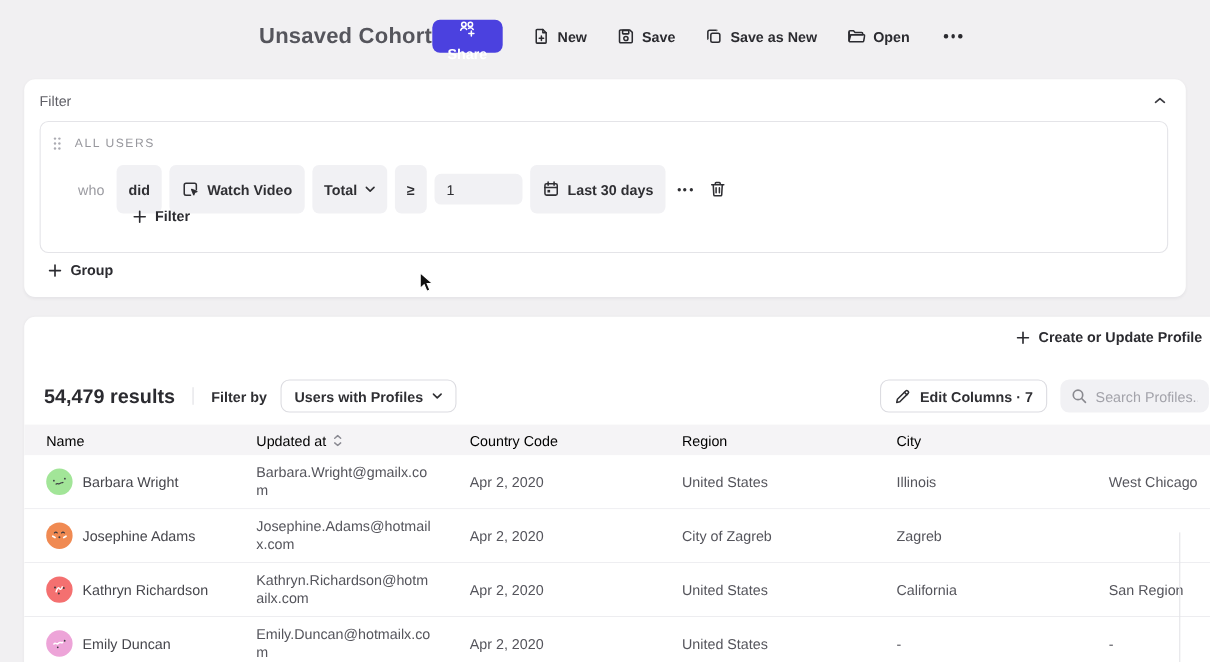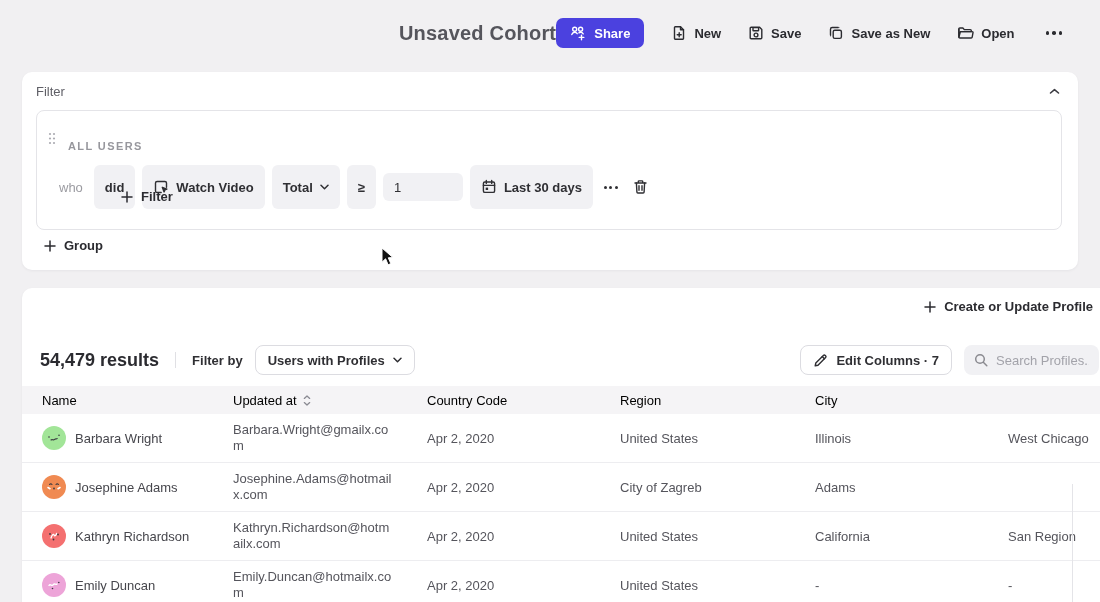--- a/index.html
+++ b/index.html
@@ -7,22 +7,22 @@
   body {
     position:relative; overflow:hidden;
     background:#f1f0f2;
     font-family:"Liberation Sans", sans-serif;
     color:#2f2f33;
     -webkit-font-smoothing:antialiased;
   }
   svg { display:block; }
 
   
-  .app-header { position:absolute; left:22px; right:34px; top:10px; height:46px;
-    display:flex; align-items:center; justify-content:flex-end; }
+  .app-header { position:absolute; left:22px; right:8px; top:10px; height:46px;
+    display:flex; align-items:center; justify-content:center; }
   .page-title { font-size:20px; font-weight:700; color:#55555c; letter-spacing:.2px; }
   .actions { display:flex; align-items:center; gap:27px; }
   .btn-share { display:flex; align-items:center; gap:8px; height:30px; padding:0 14px;
     border-radius:7px; color:#fff; font-size:13px; font-weight:700; cursor:pointer; border:none; }
   .action-btn { display:flex; align-items:center; gap:7px; font-size:13px; font-weight:700;
     color:#2b2b30; background:none; border:none; cursor:pointer; }
   .dots3 { display:flex; gap:3px; align-items:center; }
   .dots3 i { width:3.5px; height:3.5px; border-radius:50%; background:#2b2b30; }
 
   
@@ -30,23 +30,23 @@
   .filter-card { position:absolute; left:22px; top:72px; width:1056px; height:198px; }
   .filter-card-head { display:flex; align-items:center; justify-content:space-between;
     height:38px; padding:0 16px 0 14px; }
   .filter-label { font-size:13px; color:#5f5f66; }
   .collapse-btn { background:none; border:none; cursor:pointer; color:#3c3c42; padding:2px; }
 
   .filter-inner { position:absolute; left:14px; right:16px; top:38px; height:120px;
     border:1px solid #e4e4e8; border-radius:8px; }
   .group-head { display:flex; align-items:center; gap:12px; padding:13px 0 0 11px; }
   .drag-handle { color:#ababb2; cursor:grab; }
-  .group-label { font-size:11px; font-weight:700; letter-spacing:1.4px; color:#97979d;margin-top:16px; }
-
-  .filter-row { display:flex; align-items:center; gap:7px; margin:13px 0 0 22px; }
+  .group-label { font-size:11px; font-weight:400; letter-spacing:1.4px; color:#97979d; }
+
+  .filter-row { display:flex; align-items:center; gap:7px; margin:13px 0 0 34px; }
   .who-label { font-size:13px; color:#9b9ba1; margin-right:4px; }
   .chip { display:flex; align-items:center; gap:7px; height:44px; padding:0 11px;
     background:#f1f1f4; border:none; border-radius:6px; font-size:13px; font-weight:700;
     color:#2f2f33; cursor:pointer; font-family:inherit; }
   .chip-input { width:80px; height:28px; background:#f1f1f4; border:none; border-radius:6px;
     font-size:13px; color:#2f2f33; padding:0 11px; font-family:inherit; }
   .icon-btn { background:none; border:none; cursor:pointer; color:#2f2f33; padding:4px; }
   .mini-dots { display:flex; gap:2.5px; align-items:center; }
   .mini-dots i { width:3px; height:3px; border-radius:50%; background:#2f2f33; }
 
@@ -95,21 +95,21 @@
 
   
   .cursor { position:absolute; left:381px; top:247px; pointer-events:none; z-index:50; }
 </style>
 </head>
 <body>
 
 <div class="app-header">
   <div class="page-title">Unsaved Cohort</div>
   <div class="actions">
-    <button class="btn-share" style="background: rgb(75, 65, 223);">
+    <button class="btn-share" style="background: rgb(75, 65, 223); flex-direction: column;">
       <span>
         <svg width="16" height="16" viewBox="0 0 16 16" fill="none" stroke="#fff" stroke-width="1.4" stroke-linecap="round">
           <circle cx="4.7" cy="4.2" r="2"></circle>
             <path d="M1.8 9.5c.5-1.4 1.6-2.2 2.9-2.2 1 0 1.9.5 2.5 1.4"></path>
           <circle cx="10.6" cy="4.2" r="2"></circle>
             <path d="M8.9 7.8c.5-.3 1.1-.5 1.7-.5 1.1 0 2 .6 2.6 1.5"></path>
           <path d="M9.2 12.4h4.6M11.5 10.1v4.6"></path>
         </svg>
       </span>
       <span>Share</span>
@@ -362,21 +362,21 @@
               <path d="M3.5 3.5c.8-.9 1.7-.9 2.5 0M10 3.5c.8-.9 1.7-.9 2.5 0"></path>
               <circle cx="8" cy="7.5" r="0.9" fill="#3a3a40" stroke="none"></circle>
               <path d="M2 6.5l2 1.2M14 6.5l-2 1.2" stroke="#fff" stroke-width="1.6"></path>
             </svg>
         </span>
         <span>Josephine Adams</span>
       </div>
       <div class="td email">Josephine.Adams@hotmailx.com</div>
       <div class="td">Apr 2, 2020</div>
       <div class="td">City of Zagreb</div>
-      <div class="td">Adams</div>
+      <div class="td">Zagreb</div>
     </div>
 
     <div class="trow">
       <div class="td name-cell">
         <span class="avatar" style="background: rgb(244, 112, 112);">
           <svg width="16" height="14" viewBox="0 0 16 14" fill="none" stroke="#fff" stroke-width="1.3" stroke-linecap="round">
               <path d="M5 9c1-3.5 2.5-4.5 3.2-2.8.6 1.5 2-.2 2.4-1.7"></path>
               <circle cx="4" cy="5" r="0.9" fill="#3a3a40" stroke="none"></circle>
               <circle cx="12" cy="5.5" r="0.9" fill="#3a3a40" stroke="none"></circle>
               <circle cx="7.5" cy="10.5" r="0.9" fill="#3a3a40" stroke="none"></circle>

